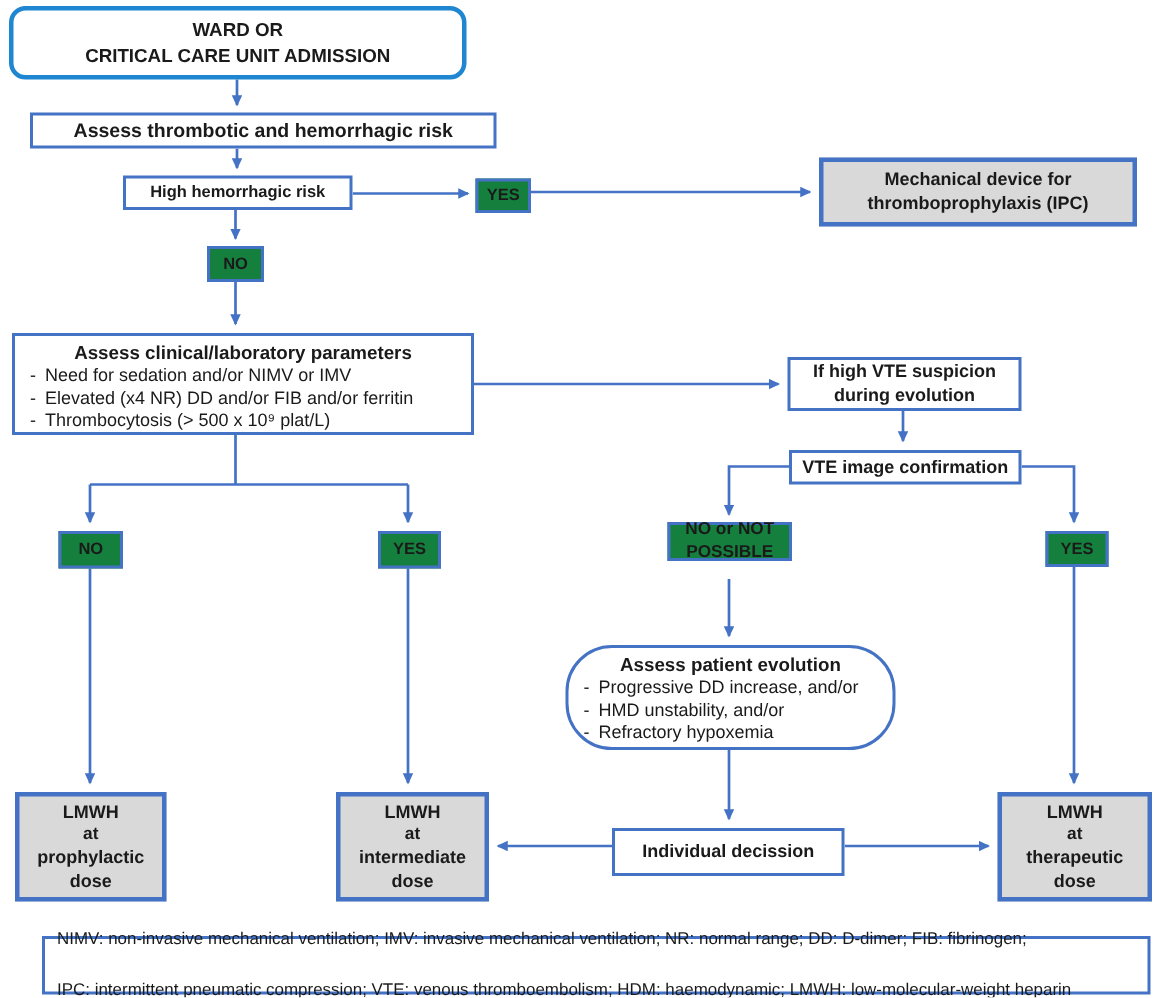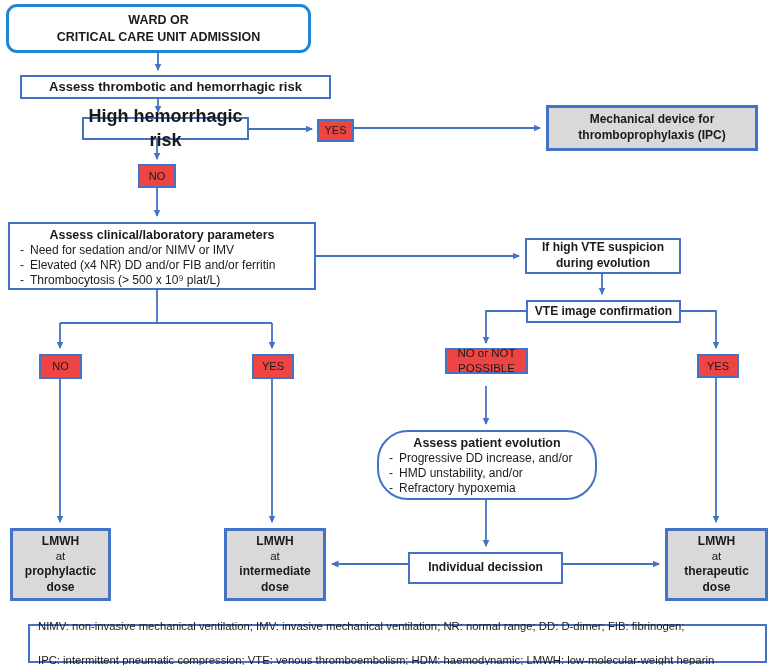--- a/index.html
+++ b/index.html
@@ -9,29 +9,29 @@
   }
   svg.wires{position:absolute;left:0;top:0;z-index:0;}
   .box{
     position:absolute;box-sizing:border-box;z-index:1;
     border:2px solid #4472c4;background:#ffffff;
     display:flex;flex-direction:column;align-items:center;justify-content:center;
     text-align:center;line-height:1.3;
   }
   .rounded{border:3px solid #1f86d1;border-radius:11px;font-size:12.5px;font-weight:bold;}
   .bold{font-weight:bold;}
-  .fill-blue{background:#ef4444;border-width:2.5px;font-weight:normal;font-size:11px;}
+  .fill-blue{background:#15803d;border-width:2.5px;font-weight:bold;font-size:11px;}
   .fill-gray{background:#d9d9d9;border-width:3px;font-weight:bold;}
   .hdr{font-weight:bold;font-size:12.5px;width:100%;text-align:center;}
   .list-box{justify-content:flex-start;padding:3px 4px 2px 4px;font-size:12px;align-items:center;}
   .bullet-row{display:flex;width:100%;text-align:left;line-height:1.22;}
   .dash{flex:0 0 16px;text-align:center;}
   .btxt{flex:1;}
   .lmwh{font-size:12px;font-weight:bold;line-height:1.3;}
-  .lmwh .at{font-weight:normal;font-size:11.5px;}
+  .lmwh .at{font-weight:bold;font-size:11.5px;}
   .legend{
     font-size:11.3px;line-height:1.55;text-align:left;
     align-items:flex-start;justify-content:center;padding:2px 8px;border-width:2px;gap:16px;
   }
 </style>
 </head>
 <body>
 
 <div class="canvas">
 
@@ -68,21 +68,21 @@
 
   <div class="box rounded" style="left:6px;top:4px;width:305px;height:49px;">
     <div>WARD OR</div>
     <div>CRITICAL CARE UNIT ADMISSION</div>
   </div>
 
   <div class="box bold" style="left:4px;top:75px;width:311px;height:24px;font-size:13px;margin-left:16px;">
     <div>Assess thrombotic and hemorrhagic risk</div>
   </div>
 
-  <div class="box bold" style="left:82px;top:117px;width:167px;height:23px;font-size:18px;border-width:2.5px;">
+  <div class="box bold" style="left:82px;top:117px;width:153px;height:23px;font-size:11px;border-width:2.5px;">
     <div>High hemorrhagic risk</div>
   </div>
 
   <div class="box fill-blue" style="left:317px;top:119px;width:37px;height:23px;">
     <div>YES</div>
   </div>
 
   <div class="box fill-gray" style="left:546px;top:105px;width:212px;height:46px;font-size:12px;">
     <div>Mechanical device for</div>
     <div>thromboprophylaxis (IPC)</div>

